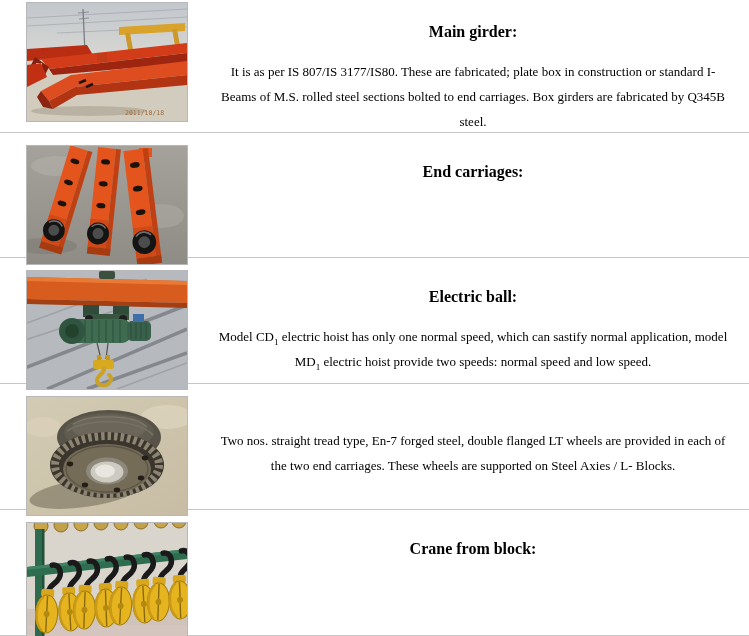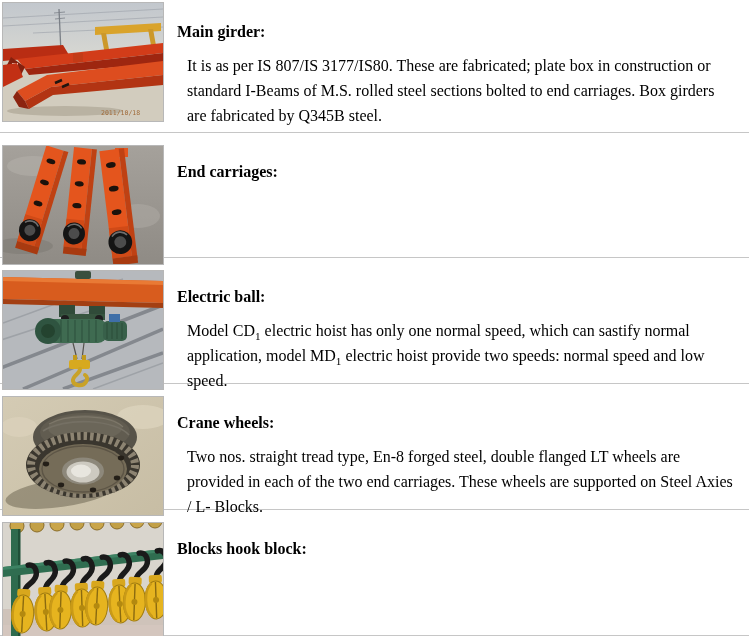--- a/index.html
+++ b/index.html
@@ -4,27 +4,27 @@
 <style>
   html,body{margin:0;padding:0;background:#fff;}
   body{width:749px;height:636px;overflow:hidden;font-family:"Liberation Serif","DejaVu Serif",serif;color:#000;}
   .page{width:749px;height:636px;background:#fff;}
   .row{display:flex;box-sizing:border-box;border-bottom:1px solid #c6c6c6;}
   .row-1{height:133px;}
   .row-2{height:125px;}
   .row-3{height:126px;}
   .row-4{height:126px;}
   .row-5{height:126px;}
-  .photo-cell{flex:0 0 170px;width:170px;box-sizing:border-box;padding:12px 0 0 2px;}
+  .photo-cell{flex:0 0 170px;width:170px;box-sizing:border-box;padding:12px 0 0 2px;margin-left:24px;}
   .row-1 .photo-cell{padding-top:2px;}
   .photo{display:block;width:160px;height:118px;border:1px solid #b8b8b8;background:#d8d8d4;}
-  .text-cell{flex:1 1 auto;box-sizing:border-box;padding:28px 4px 0 7px;}
+  .text-cell{flex:1 1 auto;box-sizing:border-box;padding:28px 4px 0 7px;text-align:center;}
   .row-1 .text-cell{padding-top:21px;}
   .heading{font-size:16px;font-weight:bold;margin:0 0 2px 0;line-height:22px;}
-  .body{font-size:16px;line-height:25px;margin:10px;max-width:578px;}
+  .body{font-size:13px;line-height:25px;margin:16px;max-width:578px;}
   sub{font-size:70%;line-height:0;}
 </style>
 </head>
 <body>
 
 <div class="page">
 
   <div class="row row-1">
     <div class="photo-cell">
       <svg class="photo" viewBox="0 0 160 118" preserveAspectRatio="none">
@@ -199,22 +199,21 @@
           <ellipse cx="118" cy="61" rx="3.2" ry="2.4" fill="#241f18"></ellipse>
         </g>
         <g>
           <ellipse cx="80" cy="74" rx="21" ry="13.5" fill="#8d887b"></ellipse>
           <ellipse cx="80" cy="75" rx="16.5" ry="10.5" fill="#cdcac1"></ellipse>
           <ellipse cx="78" cy="74" rx="10" ry="6.5" fill="#e8e6df"></ellipse>
         </g>
       </svg>
     </div>
     <div class="text-cell">
-      <h3 class="heading">Crane wheels:</h3>
-      <p class="body">Two nos. straight tread type, En-8 forged steel, double flanged LT wheels are provided in each of the two end carriages. These wheels are supported on Steel Axies / L- Blocks.</p>
+      <p class="body">Two nos. straight tread type, En-7 forged steel, double flanged LT wheels are provided in each of the two end carriages. These wheels are supported on Steel Axies / L- Blocks.</p>
     </div>
   </div>
 
   <div class="row row-5">
     <div class="photo-cell">
       <svg class="photo" viewBox="0 0 160 118" preserveAspectRatio="none">
         <defs>
           <g id="hb5">
             <path d="M3,-4 C 11,-6 14,5 9,11 C 6,15 1,17 1,22" stroke="#1a1a1a" stroke-width="5.5" fill="none" stroke-linecap="round"></path>
             <rect x="-6.5" y="20" width="13" height="8" rx="2" fill="#d8a71d"></rect>
@@ -249,17 +248,17 @@
           <use href="#hb5" transform="translate(59,42) rotate(2)"></use>
           <use href="#hb5" transform="translate(77.5,40) rotate(-2)"></use>
           <use href="#hb5" transform="translate(96,38) rotate(3)"></use>
           <use href="#hb5" transform="translate(114.5,36) rotate(-3)"></use>
           <use href="#hb5" transform="translate(133,34) rotate(2)"></use>
           <use href="#hb5" transform="translate(151.5,32) rotate(-2)"></use>
         </g>
       </svg>
     </div>
     <div class="text-cell">
-      <h3 class="heading">Blocks hook block:</h3>
+      <h3 class="heading">Crane from block:</h3>
     </div>
   </div>
 
 </div>
 
 </body></html>

